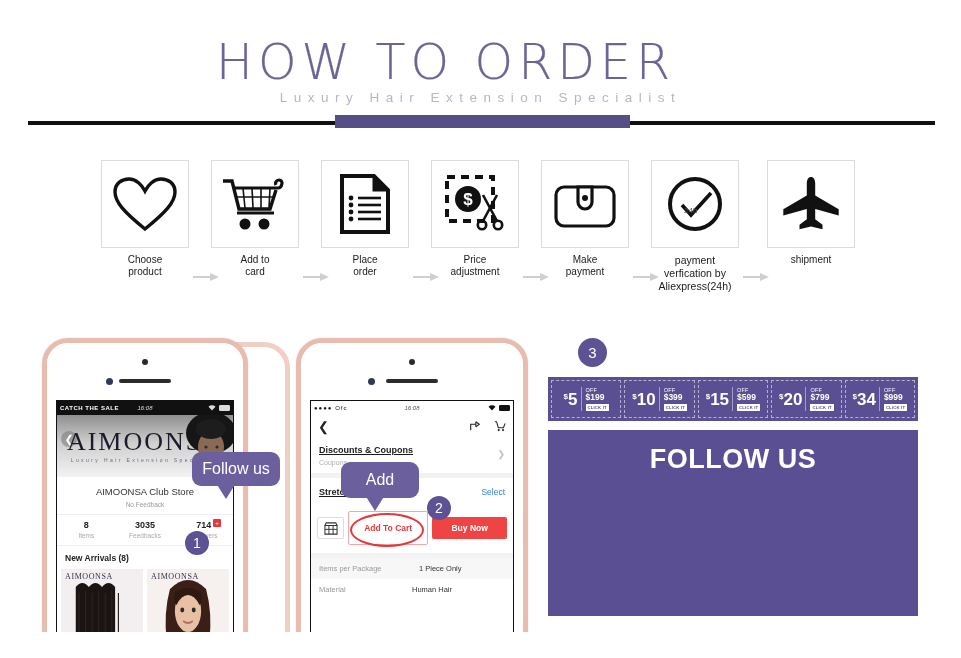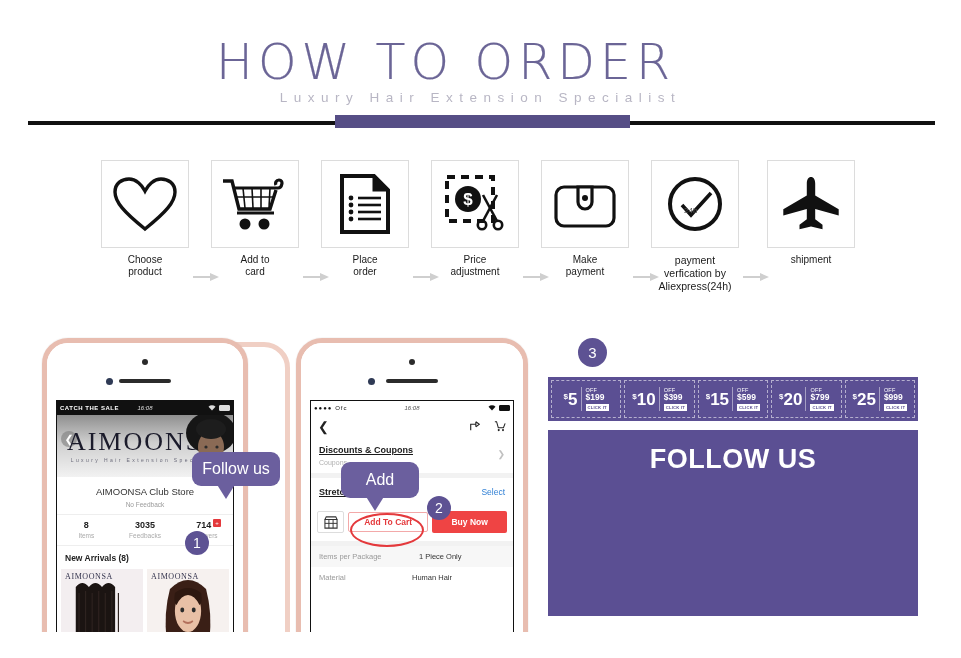--- a/index.html
+++ b/index.html
@@ -174,21 +174,21 @@
     display: flex; align-items: center; justify-content: space-between;
     padding: 9px 8px 8px; position: relative;
   }
   .select-link { font-size: 8.5px; color: #2f7fd4; }
   .btnrow { display: flex; align-items: center; gap: 4px; padding: 6px 6px 8px; }
   .btn-store {
     width: 27px; height: 22px; border: 1px solid #ddd; border-radius: 2px;
     display: flex; align-items: center; justify-content: center;
   }
   .btn-cart {
-    flex: 1.05; height: 20px; border: 1px solid #f3a9a9; border-radius: 2px;
+    flex: 1.05; height: 34px; border: 1px solid #f3a9a9; border-radius: 2px;
     color: #e4393c; font-size: 8.5px; font-weight: bold;
     display: flex; align-items: center; justify-content: center; background: #fff;
   }
   .btn-buy {
     flex: 1; height: 22px; border-radius: 2px; background: #ef4444; color: #fff;
     font-size: 8.5px; font-weight: bold;
     display: flex; align-items: center; justify-content: center;
   }
   .desc-title { font-size: 8.5px; font-weight: bold; color: #1a1a1a; padding: 8px 8px 7px; }
   .desc-row { display: flex; font-size: 7.5px; padding: 6px 8px; }
@@ -626,21 +626,21 @@
       </div>
     <div class="coupon-right">
       <div class="coupon-off">OFF</div>
       <div class="coupon-min">$799</div>
       <div class="coupon-click">CLICK IT</div>
     </div>
   </div>
   <div class="coupon">
     <div class="coupon-amt">
         <sup>$</sup>
-        <span>25</span>
+        <span>34</span>
       </div>
     <div class="coupon-right">
       <div class="coupon-off">OFF</div>
       <div class="coupon-min">$999</div>
       <div class="coupon-click">CLICK IT</div>
     </div>
   </div>
 </div>
 
 <div class="follow-panel">

